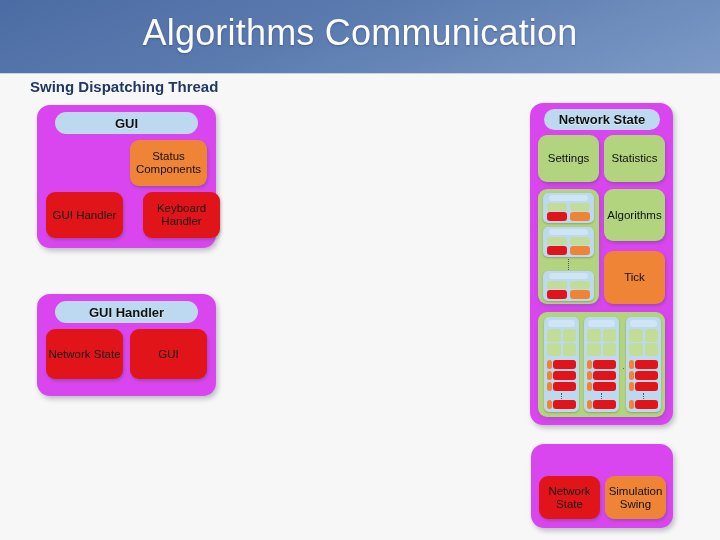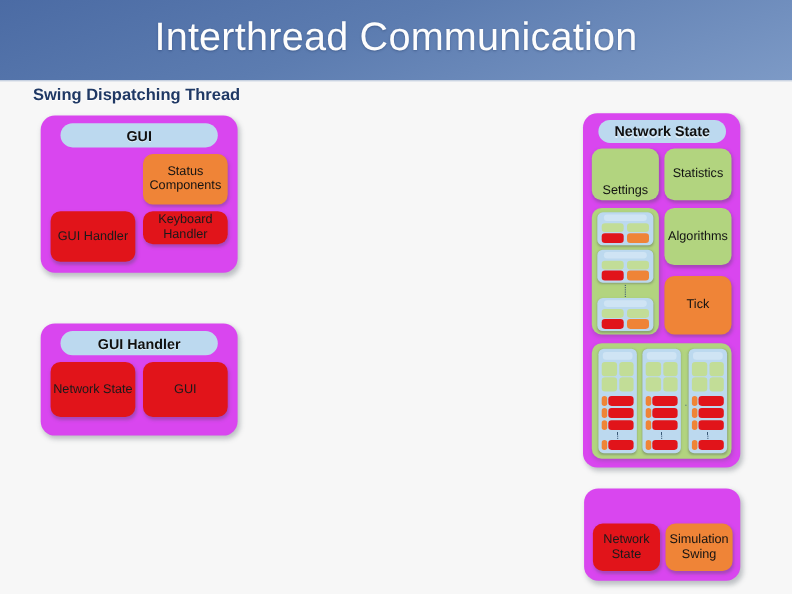--- a/index.html
+++ b/index.html
@@ -78,34 +78,34 @@
   }
   .dotrow{
     position:absolute;color:#3b5a78;font-size:9px;letter-spacing:2px;
     line-height:1;
   }
 </style>
 </head>
 <body>
 
 <div class="slide-header"></div>
-<div class="slide-title">Interthread Communication</div>
+<div class="slide-title">Algorithms Communication</div>
 <div class="section-label">Swing Dispatching Thread</div>
 
 <div class="box container-blue" style="left:37px;top:105px;width:179px;height:143px;">
   <div class="pill" style="left:18px;top:7px;width:143px;height:22px;">
     <span>GUI</span>
   </div>
   <div class="node n-orange" style="left:93px;top:35px;width:77px;height:46px;">
     <span class="lbl">Status Components</span>
   </div>
   <div class="node n-red" style="left:9px;top:87px;width:77px;height:46px;">
     <span class="lbl">GUI Handler</span>
   </div>
-  <div class="node n-red" style="left:93px;top:87px;width:77px;height:30px;align-items:center;">
+  <div class="node n-red" style="left:106px;top:87px;width:77px;height:46px;align-items:center;">
     <span class="lbl">Keyboard Handler</span>
   </div>
 </div>
 
 <div class="box container-blue" style="left:37px;top:294px;width:179px;height:102px;">
   <div class="pill" style="left:18px;top:7px;width:143px;height:22px;">
     <span>GUI Handler</span>
   </div>
   <div class="node n-red" style="left:9px;top:35px;width:77px;height:50px;">
     <span class="lbl">Network State</span>
@@ -114,21 +114,21 @@
     <span class="lbl">GUI</span>
   </div>
 </div>
 
 <div class="box container-blue" style="left:530px;top:103px;width:143px;height:322px;">
 
   <div class="pill" style="left:14px;top:6px;width:116px;height:21px;">
     <span>Network State</span>
   </div>
 
-  <div class="node n-green" style="left:8px;top:32px;width:61px;height:47px;align-items:flex-end;">
+  <div class="node n-green" style="left:8px;top:32px;width:61px;height:47px;">
     <span class="lbl">Settings</span>
   </div>
   <div class="node n-green" style="left:74px;top:32px;width:61px;height:47px;">
     <span class="lbl">Statistics</span>
   </div>
   <div class="node n-green" style="left:74px;top:86px;width:61px;height:52px;">
     <span class="lbl">Algorithms</span>
   </div>
   <div class="node n-orange" style="left:74px;top:148px;width:61px;height:53px;">
     <span class="lbl">Tick</span>

